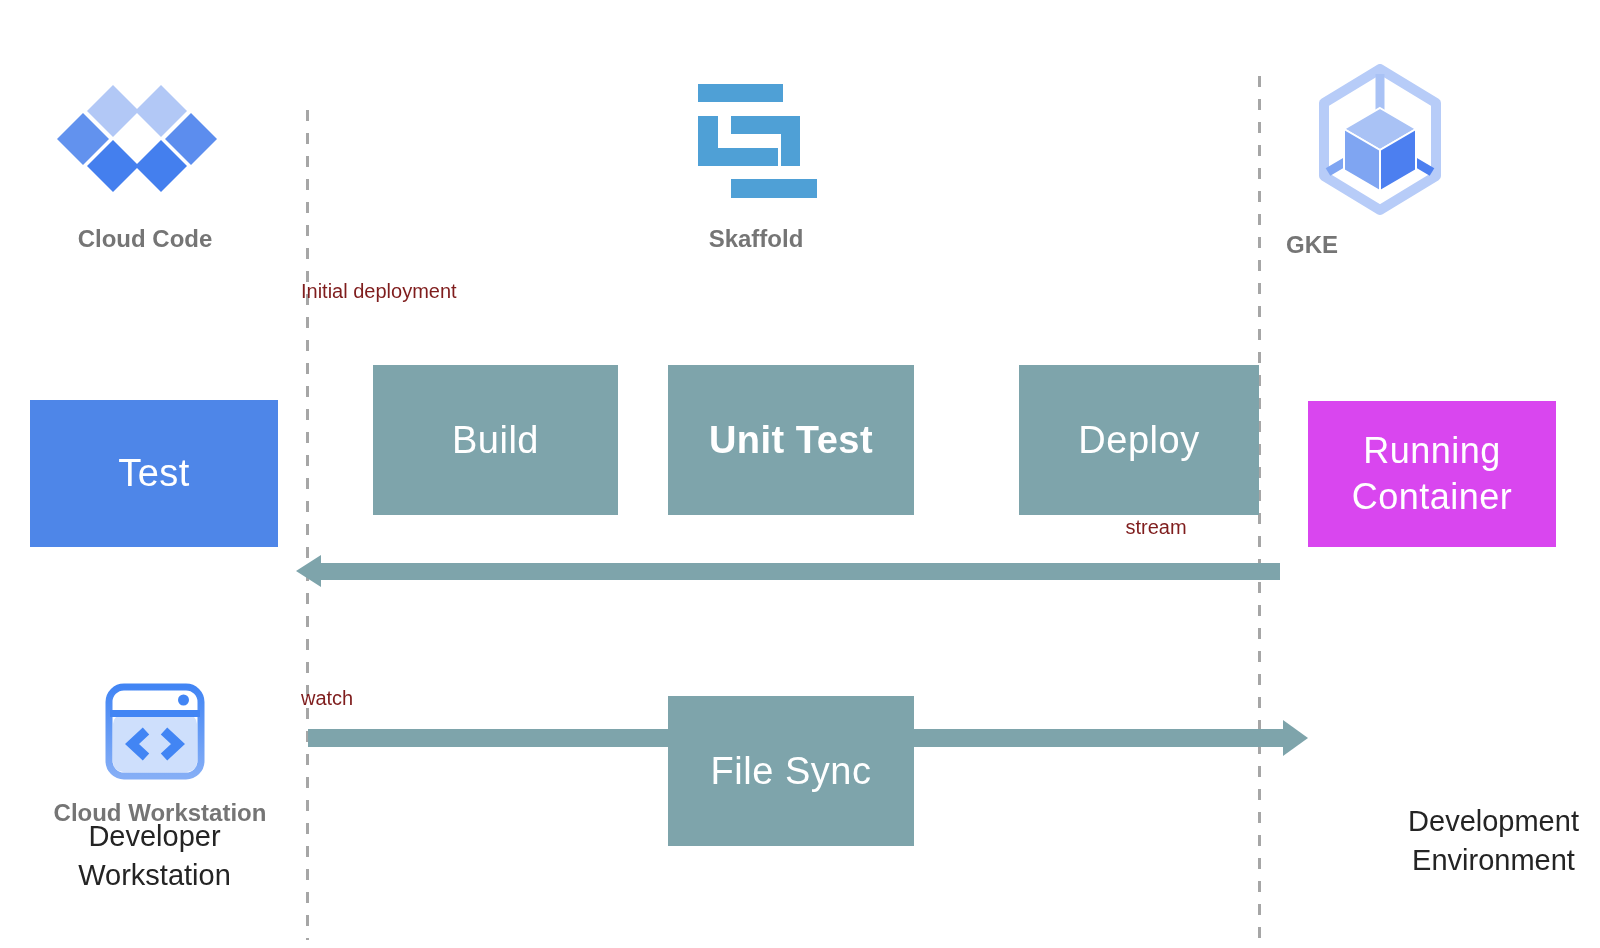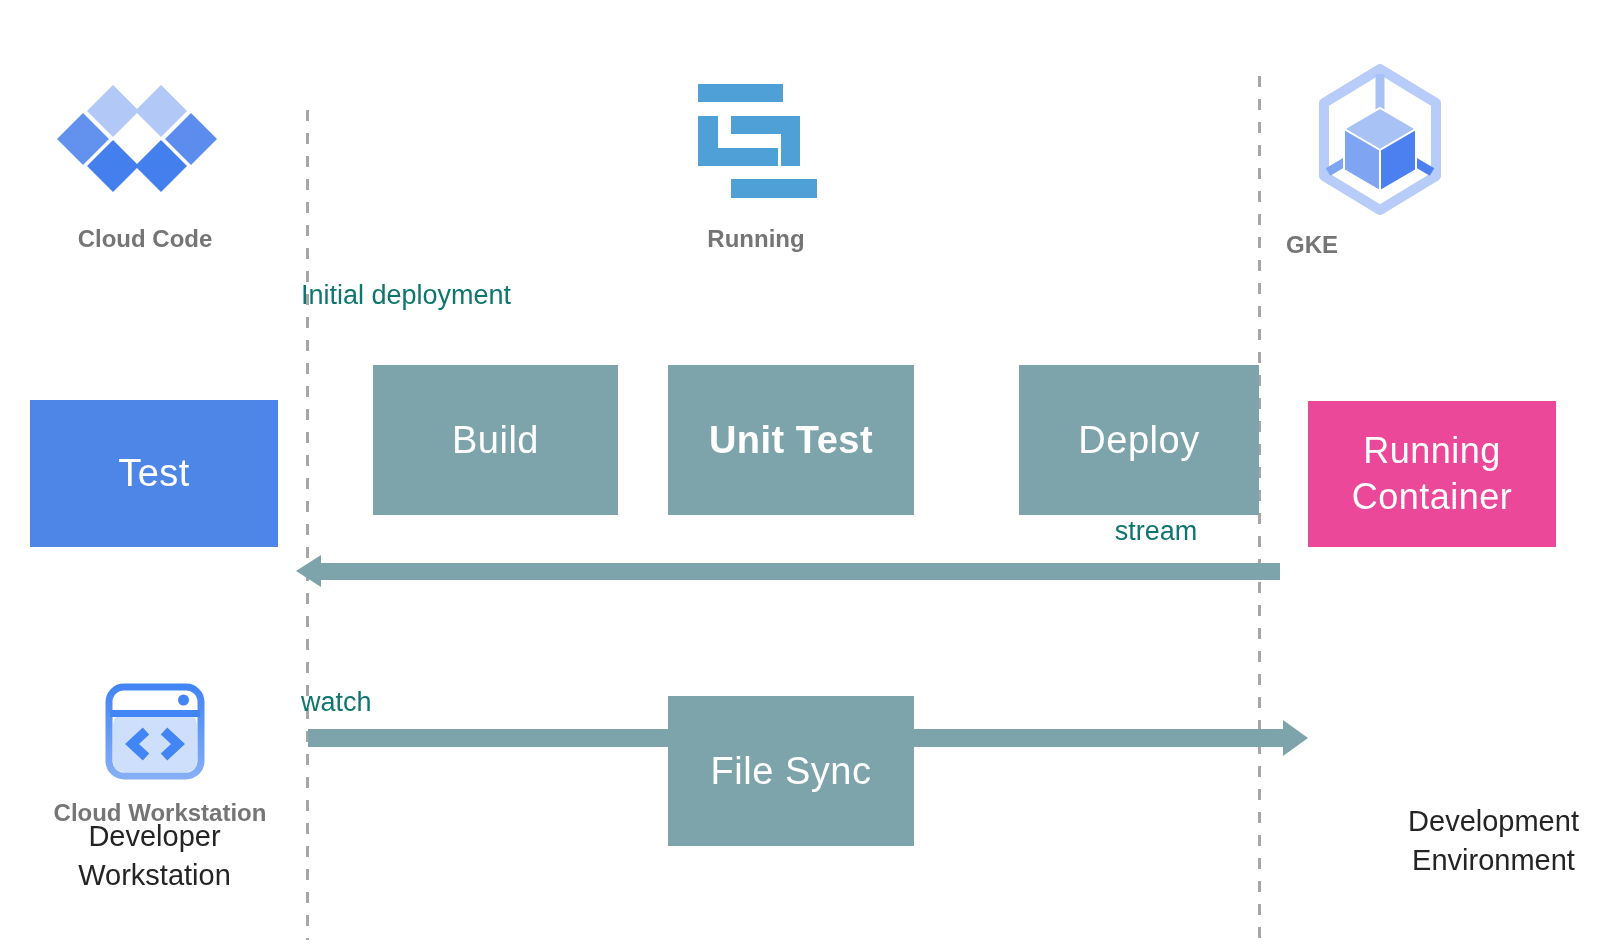--- a/index.html
+++ b/index.html
@@ -11,37 +11,37 @@
   .vline {
     position:absolute; width:3px;
     background:repeating-linear-gradient(to bottom,#a6a6a6 0 11px, transparent 11px 23px);
   }
   .node {
     position:absolute; display:flex; align-items:center; justify-content:center;
     color:#ffffff; text-align:center; letter-spacing:0.5px;
   }
   .teal  { background:#7EA4AB; font-size:38px; font-weight:400;margin-top:29px; }
   .blue  { background:#4E86E8; font-size:38px; font-weight:400; }
-  .blue2 { background:#ec4899; font-size:36px; font-weight:400; line-height:46px; }
+  .blue2 { background:#d946ef; font-size:36px; font-weight:400; line-height:46px; }
   .bar   { position:absolute; background:#7EA4AB; }
   .head-left {
     position:absolute; width:0; height:0;
     border-top:16px solid transparent; border-bottom:16px solid transparent;
     border-right:25px solid #7EA4AB;
   }
   .head-right {
     position:absolute; width:0; height:0;
     border-top:18px solid transparent; border-bottom:18px solid transparent;
     border-left:25px solid #7EA4AB;
   }
   .caption {
     position:absolute; color:#757575; font-weight:bold; font-size:24px;
     text-align:center; white-space:nowrap;
   }
-  .blk { position:absolute; color:#0f766e; font-size:27px; }
+  .blk { position:absolute; color:#7f1d1d; font-size:20px; }
   .blk2 {
     position:absolute; color:#242424; font-size:29px; line-height:39px; text-align:center;
   }
   svg { display:block; }
 </style>
 </head>
 <body>
 
 <div class="canvas">
 
@@ -69,21 +69,21 @@
   <span class="abs" style="left:698px; top:84px;">
     <svg width="119" height="114" viewBox="0 0 119 114">
       <rect x="0" y="0" width="85" height="18" fill="#4FA0D6"></rect>
       <rect x="0" y="32" width="20" height="50" fill="#4FA0D6"></rect>
       <rect x="33" y="32" width="69" height="18" fill="#4FA0D6"></rect>
       <rect x="83" y="32" width="19" height="50" fill="#4FA0D6"></rect>
       <rect x="0" y="64" width="80" height="18" fill="#4FA0D6"></rect>
       <rect x="33" y="95" width="86" height="19" fill="#4FA0D6"></rect>
     </svg>
   </span>
-  <div class="caption" style="left:656px; top:225px; width:200px;">Running</div>
+  <div class="caption" style="left:656px; top:225px; width:200px;">Skaffold</div>
 
   <span class="abs" style="left:1316px; top:64px;">
     <svg width="128" height="152" viewBox="0 0 128 152">
       <polygon points="64,5 120,39 120,112 64,146 8,112 8,39" fill="none" stroke="#B7CCF8" stroke-width="10" stroke-linejoin="round"></polygon>
       <line x1="64" y1="10" x2="64" y2="48" stroke="#A9C2F5" stroke-width="9"></line>
       <line x1="12" y1="108" x2="34" y2="95" stroke="#7FA5F2" stroke-width="9"></line>
       <line x1="116" y1="108" x2="94" y2="95" stroke="#4C7FF0" stroke-width="9"></line>
       <polygon points="64,44 100,65 64,86 28,65" fill="#A9C2F5" stroke="#ffffff" stroke-width="2"></polygon>
       <polygon points="28,65 64,86 64,127 28,106" fill="#7FA5F2" stroke="#ffffff" stroke-width="2"></polygon>
       <polygon points="100,65 64,86 64,127 100,106" fill="#4C7FF0" stroke="#ffffff" stroke-width="2"></polygon>

